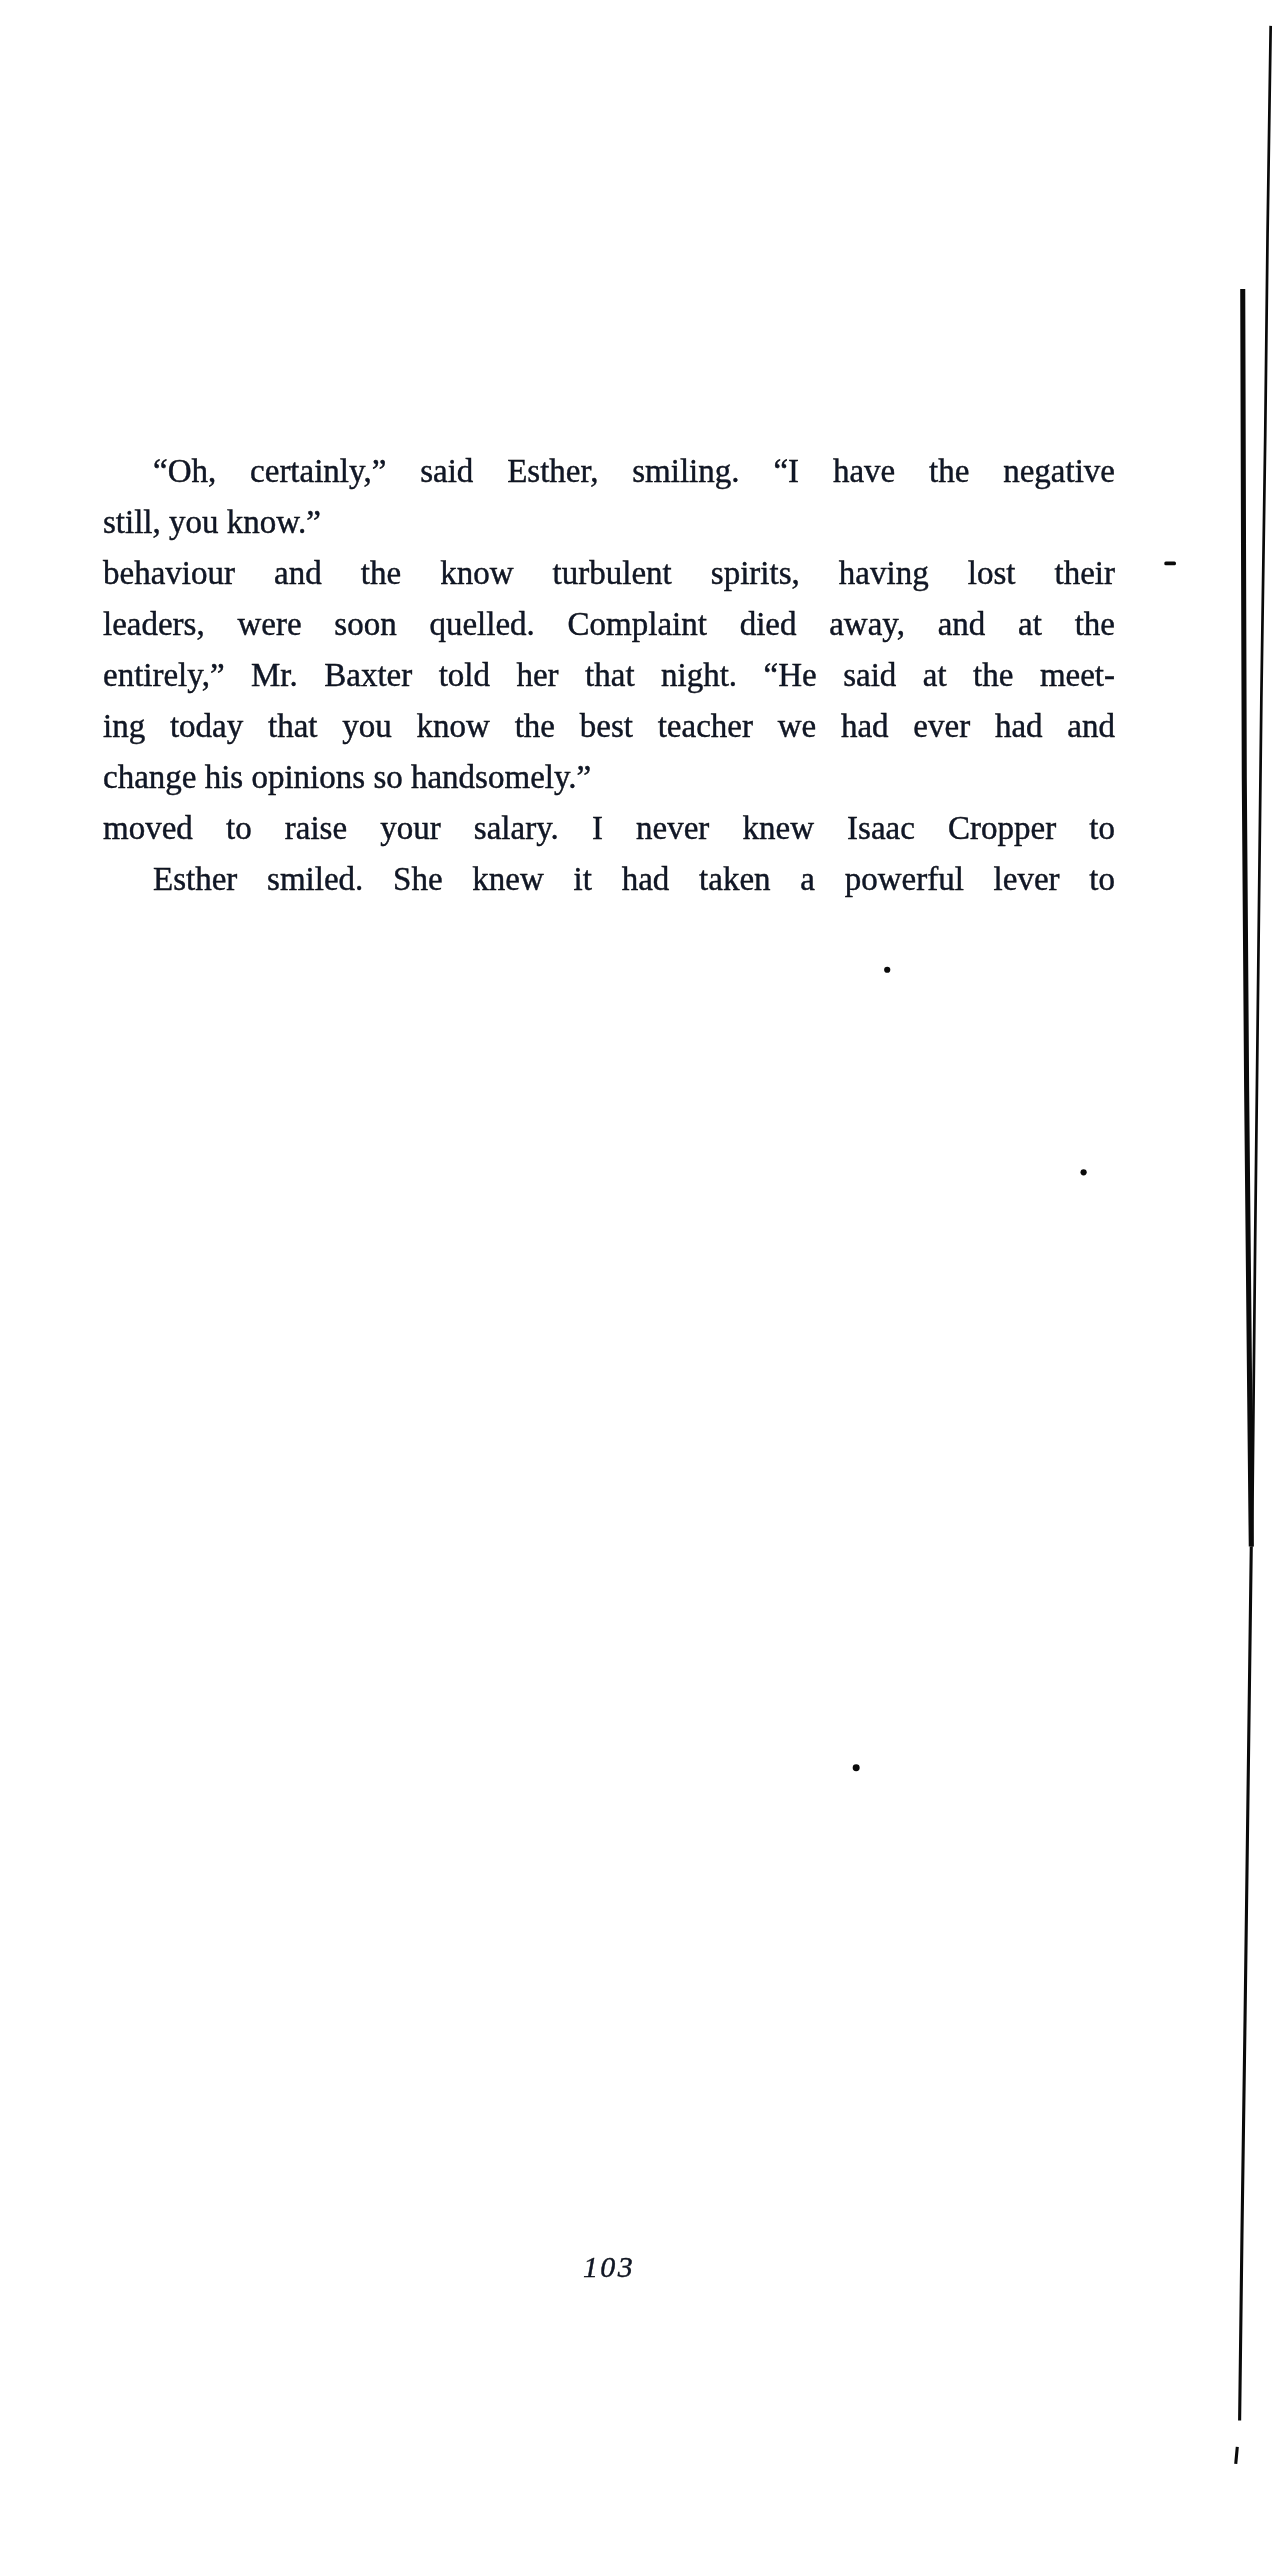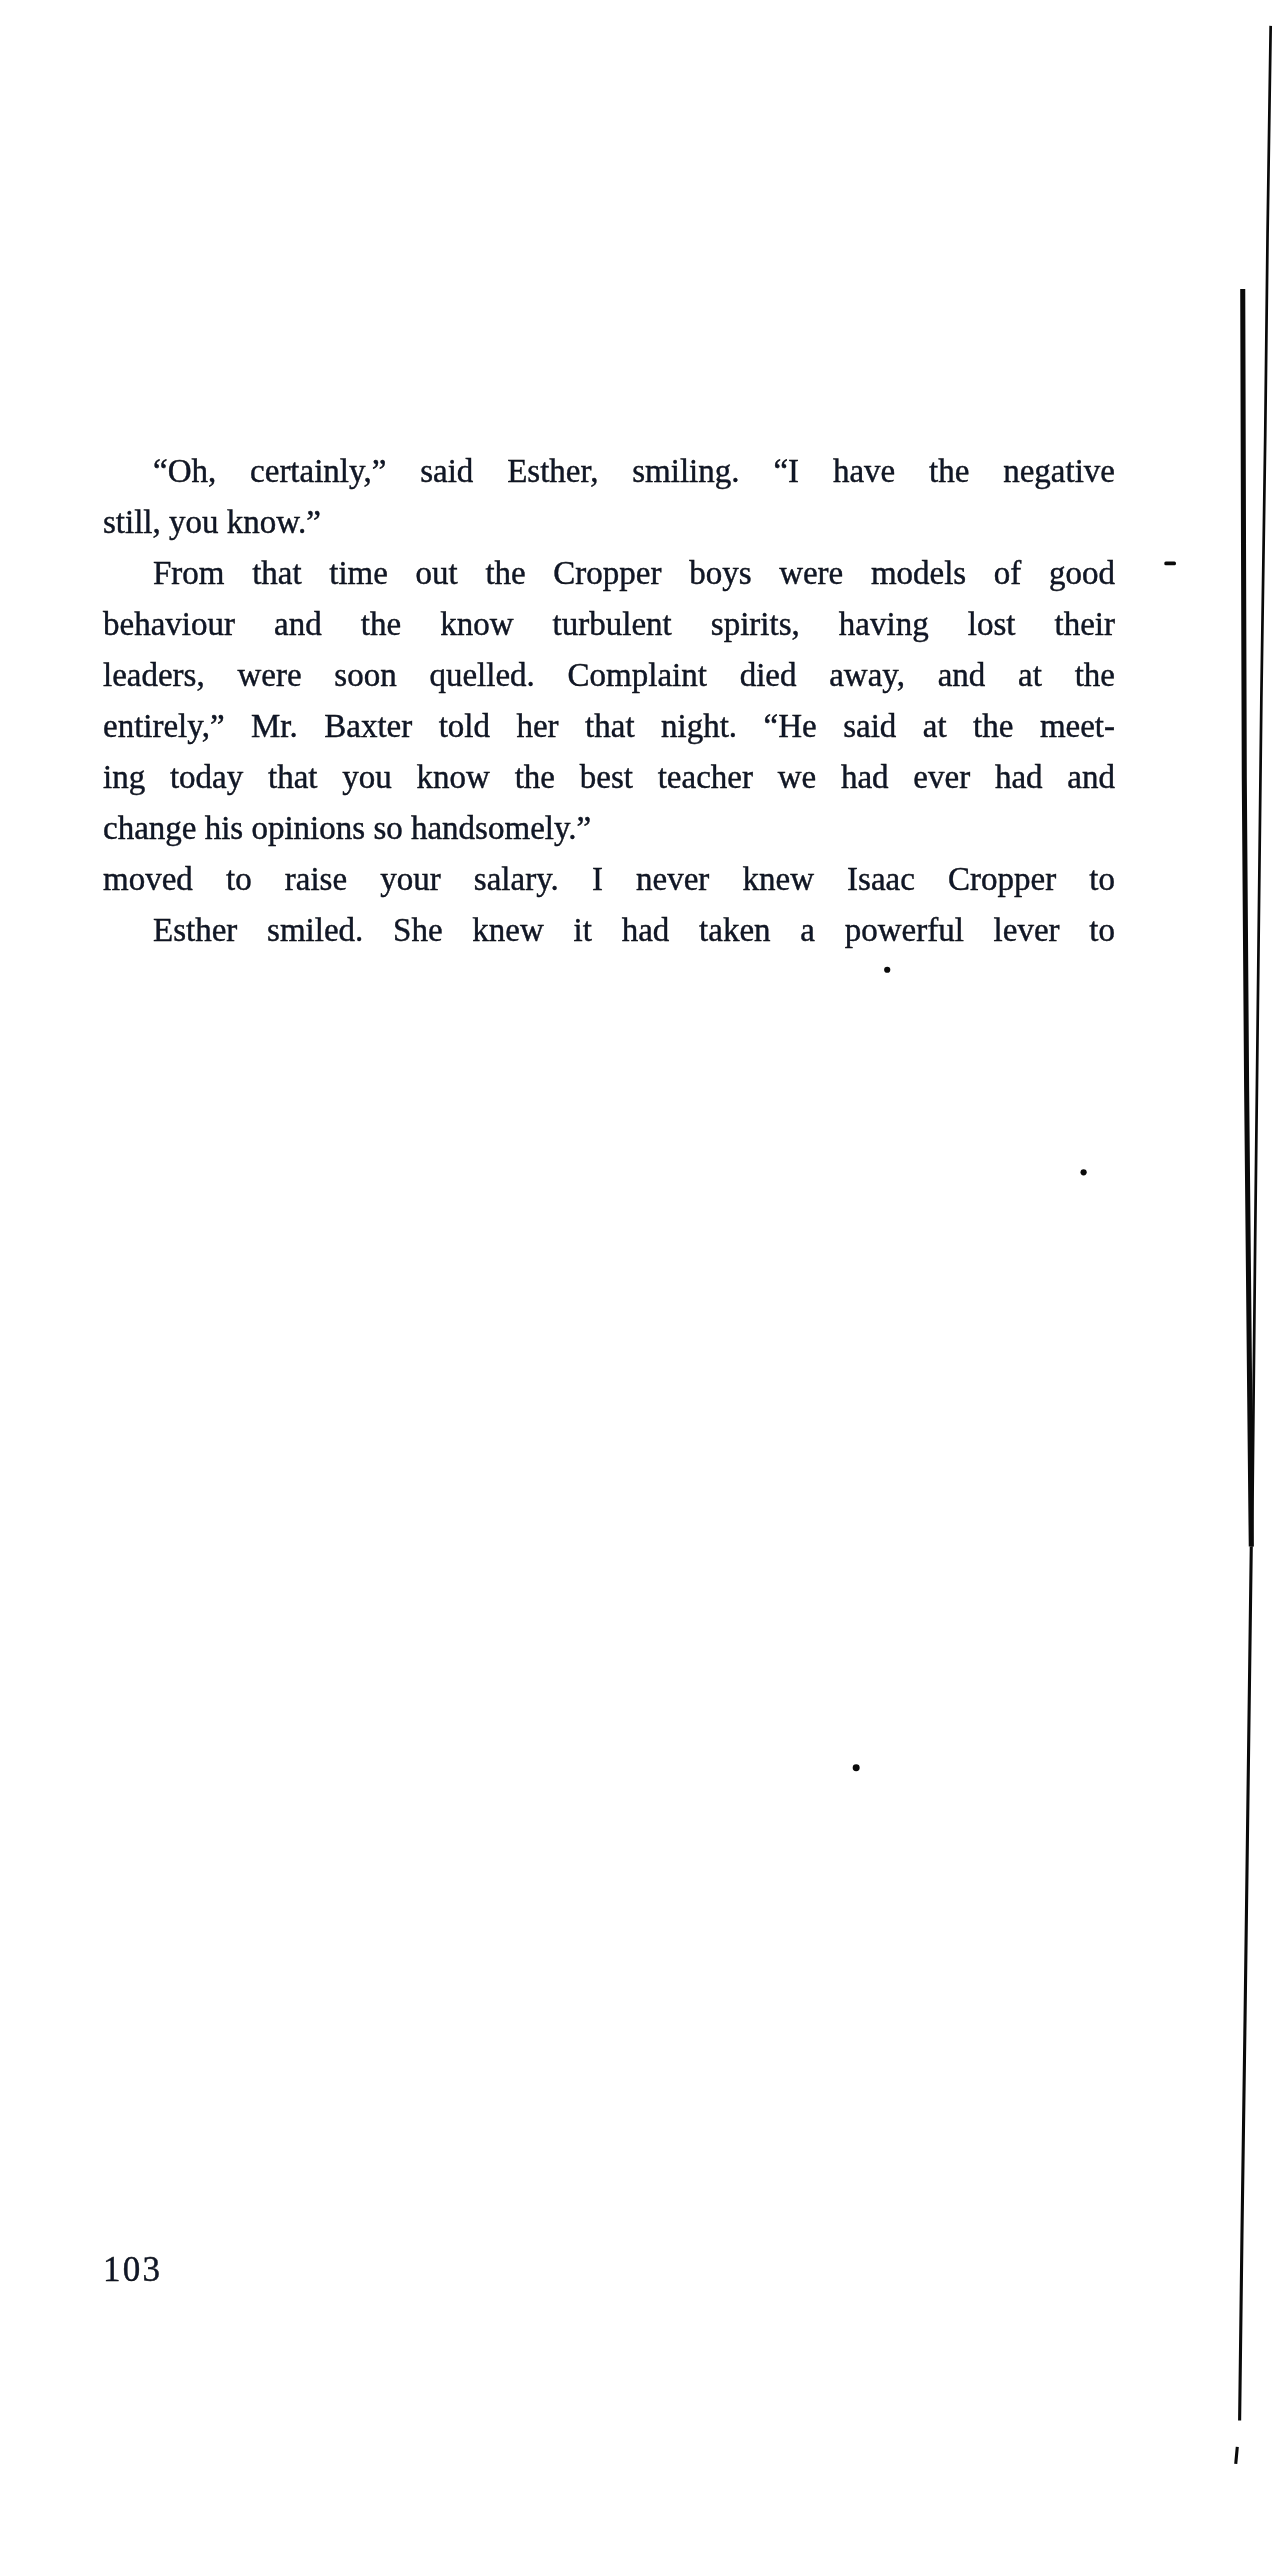--- a/index.html
+++ b/index.html
@@ -32,22 +32,23 @@
     text-align-last: justify;
     -webkit-text-stroke: 0.4px #0b0b0b;
   }
   .ln.indent { text-indent: 50px; }
   .ln.endline { text-align-last: left; }
   .folio {
     position: absolute;
     left: 103px;
     top: 2250px;
     width: 1012px;
-    text-align: left;
-    font-size: 35px;
+    text-align: center;
+    font-size: 30px;
+    font-style: italic;
     letter-spacing: 2.3px;
     -webkit-text-stroke: 0.4px #0b0b0b;
   }
 </style>
 </head>
 <body>
 
 <div class="page">
 
   <svg class="artifacts" viewBox="0 0 1640 3318" xmlns="http://www.w3.org/2000/svg">
@@ -57,21 +58,20 @@
     <line x1="1594" y1="3152" x2="1592" y2="3174" stroke="#0a0a0a" stroke-width="4"></line>
     <rect x="1500" y="723" width="15" height="5" rx="2" fill="#0a0a0a"></rect>
     <circle cx="1143" cy="1249" r="4" fill="#0a0a0a"></circle>
     <circle cx="1396" cy="1510" r="4" fill="#0a0a0a"></circle>
     <circle cx="1103" cy="2277" r="4.5" fill="#0a0a0a"></circle>
   </svg>
 
   <main class="textblock">
     <div class="ln indent">“Oh, certainly,” said Esther, smiling. “I have the negative</div>
     <div class="ln endline">still, you know.”</div>
-    <div class="ln indent">From that time out the Cropper boys were models of good</div>
     <div class="ln">behaviour and the know turbulent spirits, having lost their</div>
     <div class="ln">leaders, were soon quelled. Complaint died away, and at the</div>
     <div class="ln">entirely,” Mr. Baxter told her that night. “He said at the meet-</div>
     <div class="ln">ing today that you know the best teacher we had ever had and</div>
     <div class="ln endline">change his opinions so handsomely.”</div>
     <div class="ln">moved to raise your salary. I never knew Isaac Cropper to</div>
     <div class="ln indent">Esther smiled. She knew it had taken a powerful lever to</div>
   </main>
 
   <div class="folio">103</div>

